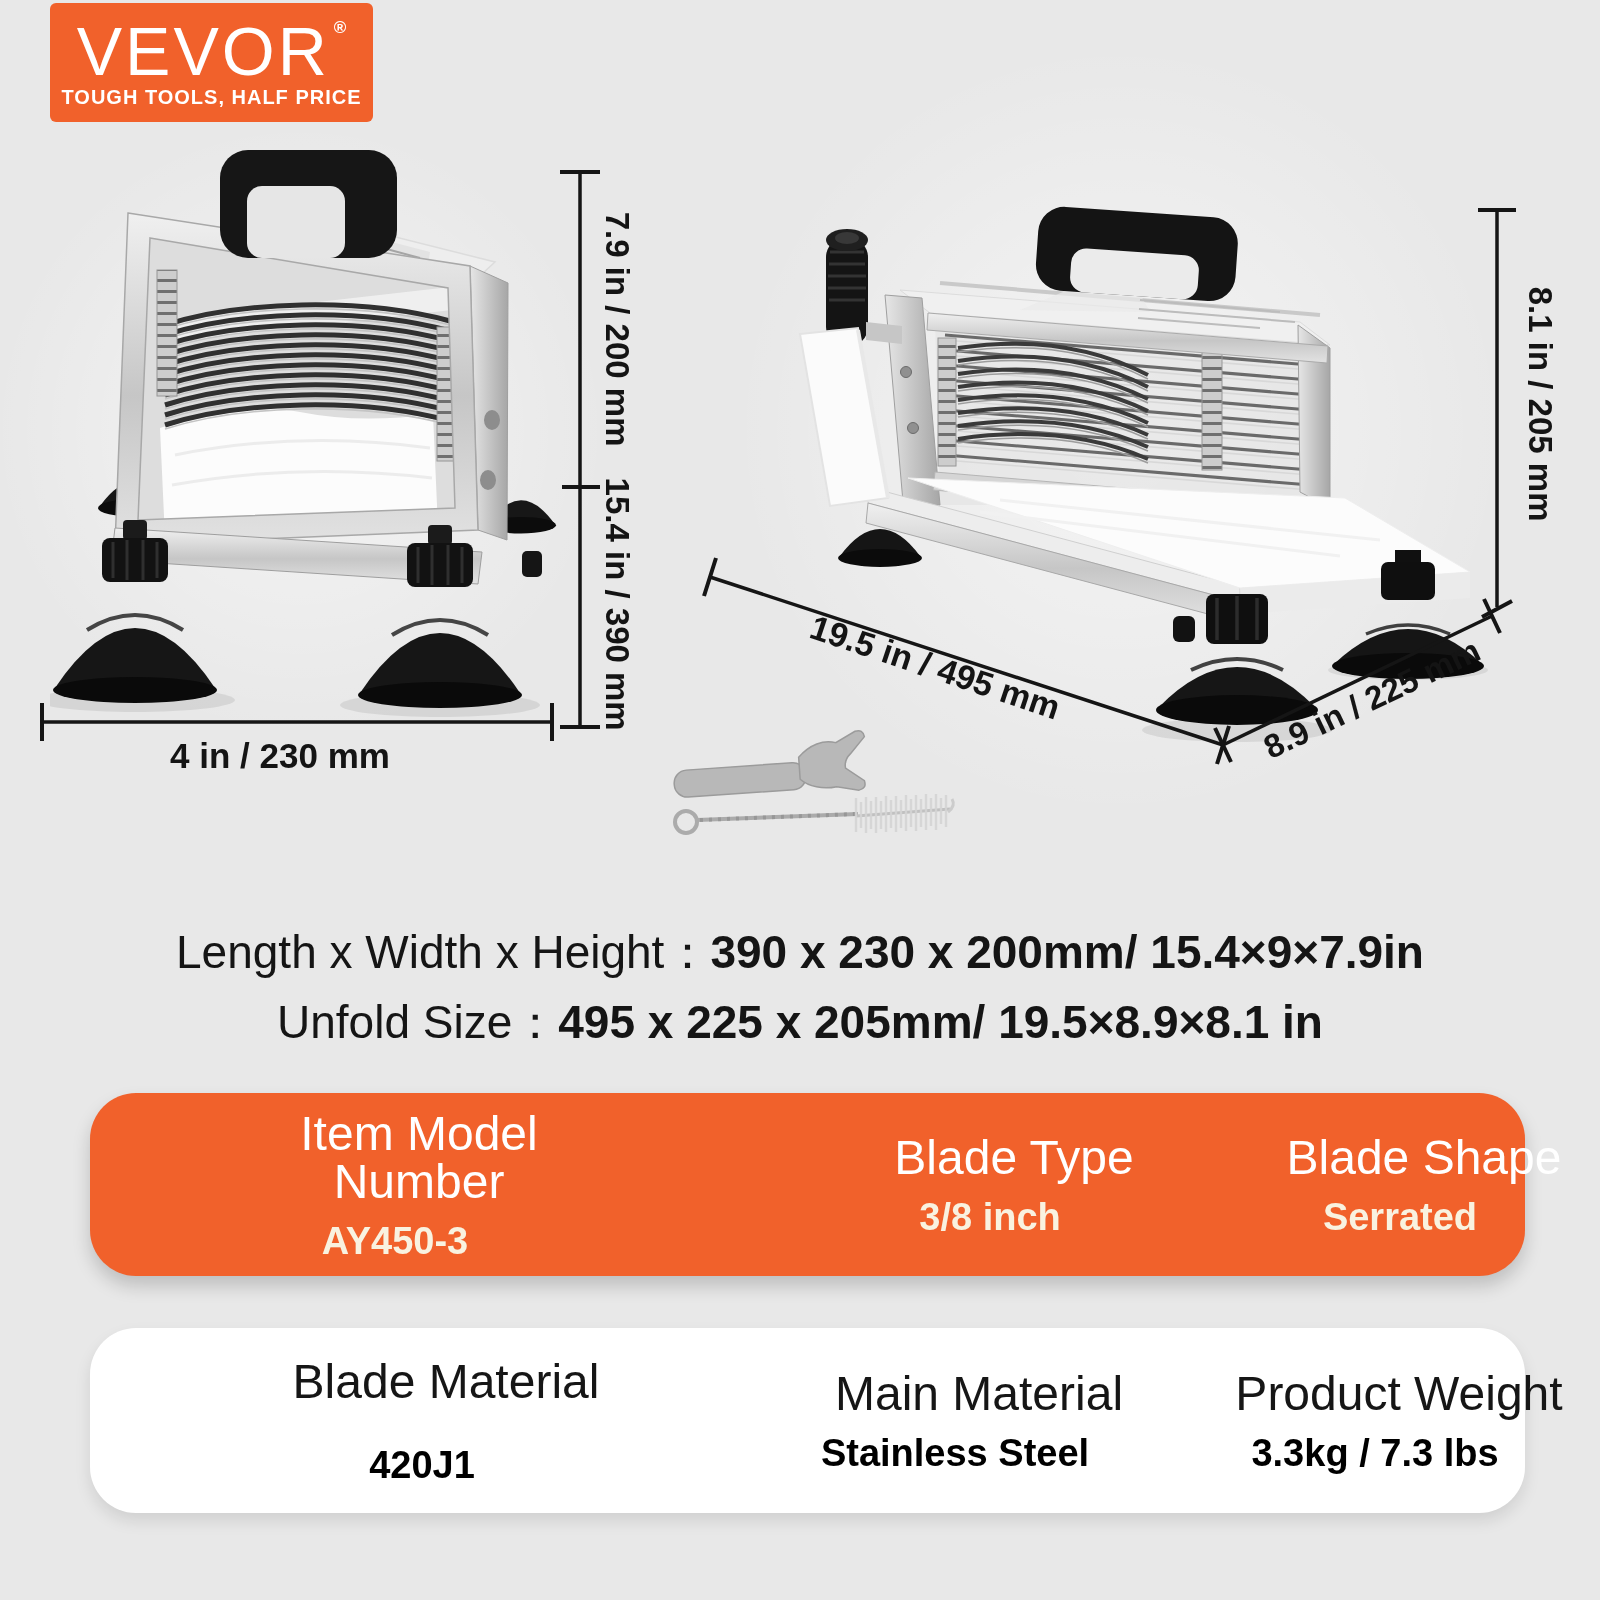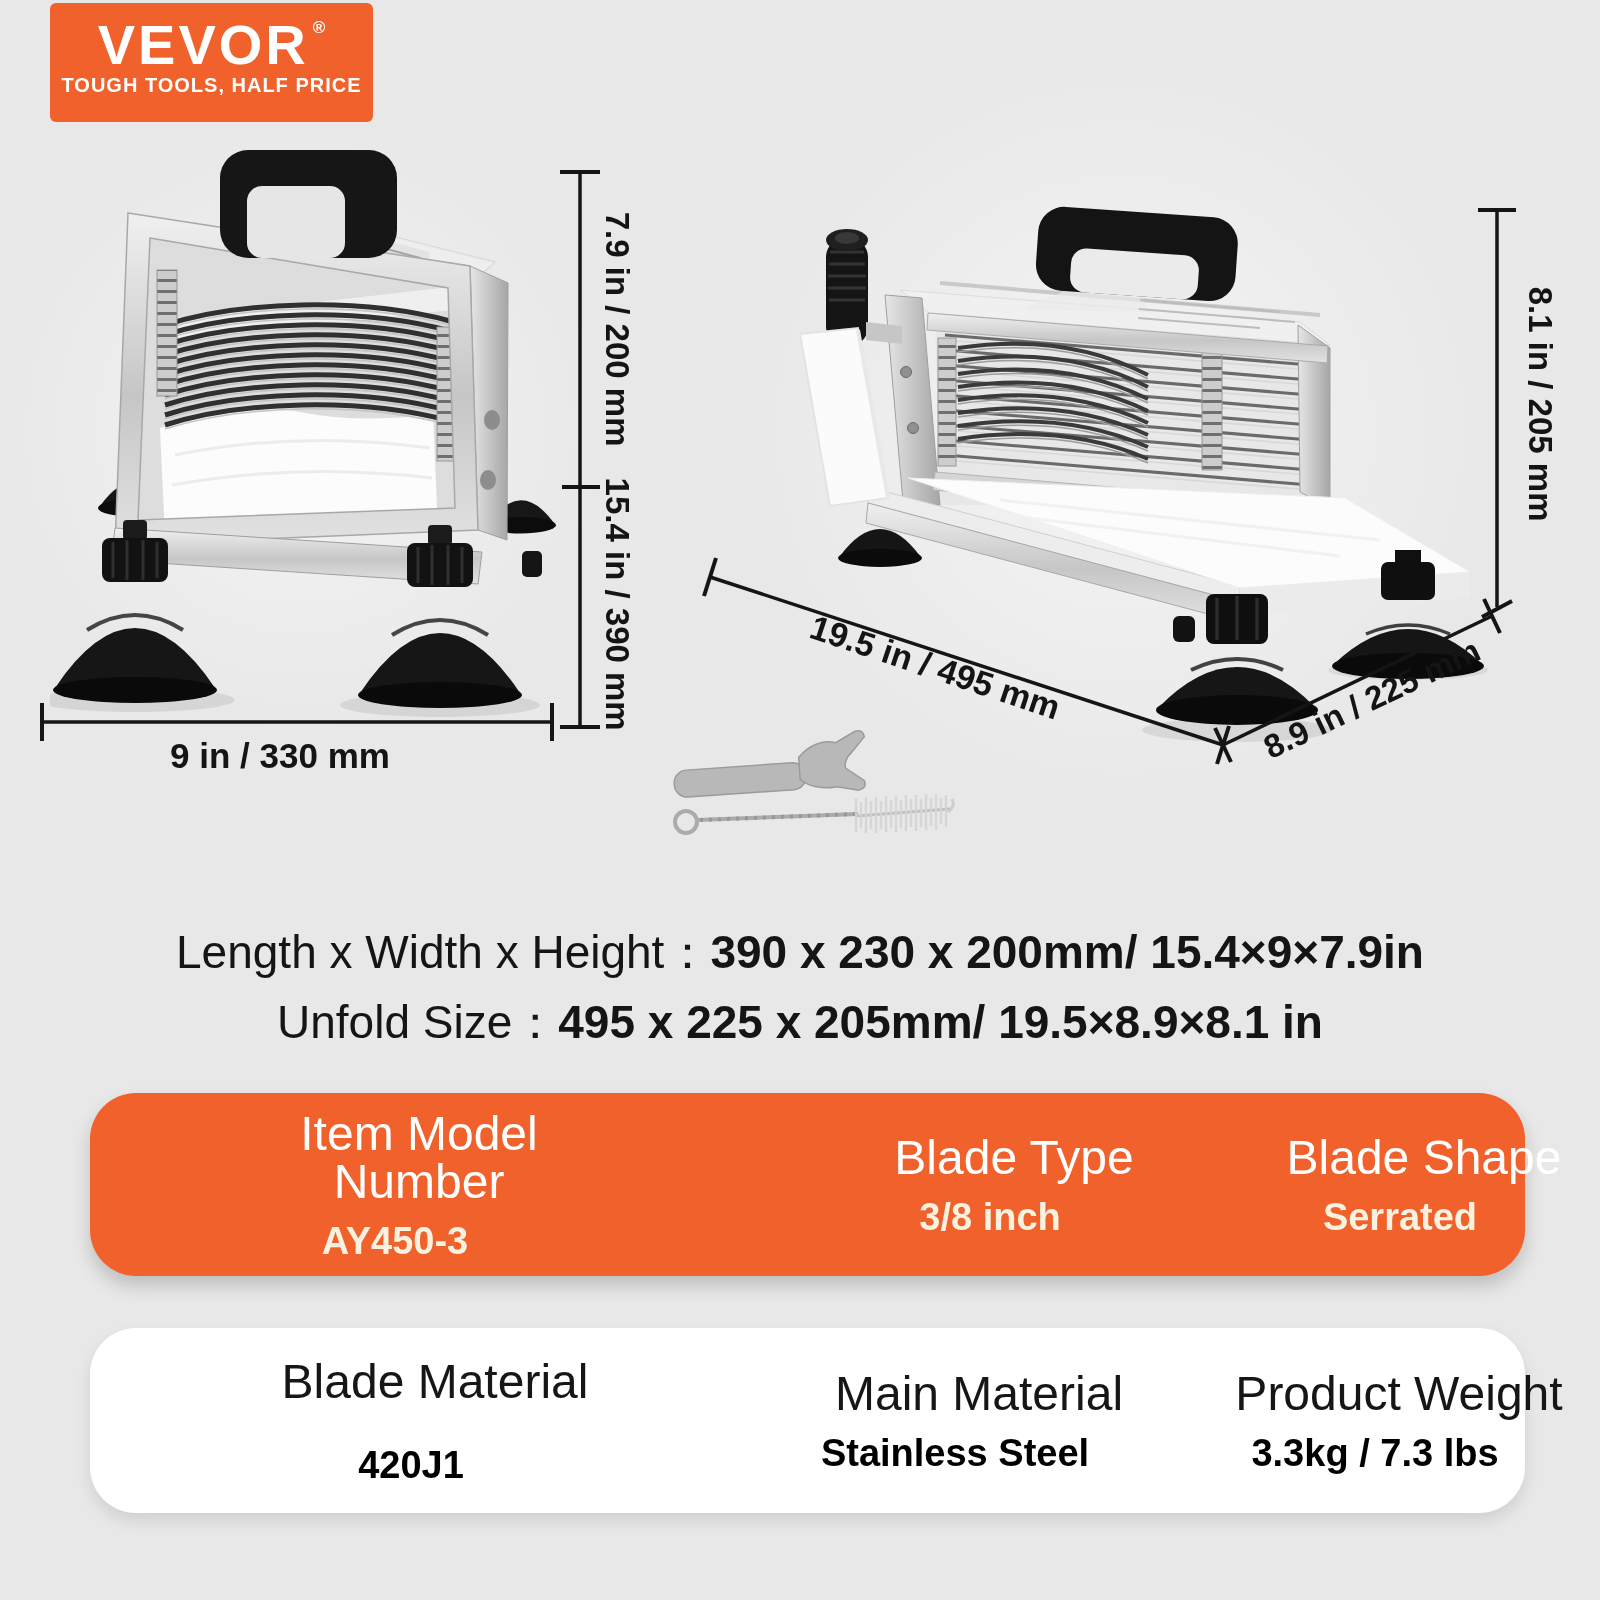--- a/index.html
+++ b/index.html
@@ -9,21 +9,21 @@
     background:
       radial-gradient(circle 430px at 300px 430px, rgba(255,255,255,.55), rgba(255,255,255,0) 72%),
       radial-gradient(circle 540px at 1120px 430px, rgba(255,255,255,.55), rgba(255,255,255,0) 72%),
       #e8e8e8;
   }
   .abs{position:absolute;}
   
   .logo{position:absolute;left:50px;top:3px;width:323px;height:119px;border-radius:6px;
         background:#f1612b;color:#fff;text-align:center;}
   .logo-word-row{display:flex;justify-content:center;align-items:flex-start;margin-top:14px;line-height:1;}
-  .logo-word{font-size:56px;font-weight:700;letter-spacing:3px;}
+  .logo-word{font-size:68px;font-weight:400;letter-spacing:3px;}
   .logo-reg{font-size:17px;font-weight:700;margin-left:4px;margin-top:2px;}
   .logo-tag{font-size:20px;font-weight:700;letter-spacing:1px;margin-top:1px;}
   
   .dim{position:absolute;font-weight:700;color:#141414;white-space:nowrap;text-align:center;line-height:1.1;}
   #dim-folded-upper{left:467px;top:311px;width:300px;font-size:33px;transform:rotate(90deg);}
   #dim-folded-total{left:467px;top:586px;width:300px;font-size:33px;transform:rotate(90deg);}
   #dim-folded-width{left:130px;top:737px;width:300px;font-size:35px;}
   #dim-unfolded-height{left:1390px;top:386px;width:300px;font-size:33px;transform:rotate(90deg);}
   #dim-unfolded-length{left:765px;top:649px;width:340px;font-size:34px;transform:rotate(18.5deg);}
   #dim-unfolded-depth{left:1222px;top:681px;width:300px;font-size:33px;transform:rotate(-25.5deg);}
@@ -39,21 +39,21 @@
   #white-card{top:1328px;height:185px;background:#ffffff;box-shadow:0 8px 16px rgba(0,0,0,.10);}
   .spec-col{position:absolute;top:0;height:100%;display:flex;flex-direction:column;
             justify-content:center;align-items:center;gap:16px;text-align:center;}
   .spec-label{font-size:48px;font-weight:400;line-height:1;margin-left:48px;}
   .spec-value{font-size:38px;font-weight:700;line-height:1;}
   #orange-card .spec-label{color:#ffffff;}
   #orange-card .spec-value{color:#f9f2e0;}
   #white-card .spec-label{color:#161616;}
   #white-card .spec-value{color:#000000;}
   #o-col-1{left:90px;width:430px;}  #o-col-2{left:650px;width:500px;}  #o-col-3{left:1100px;width:420px;}
-  #w-col-1{left:91px;width:460px;gap:40px;}  #w-col-2{left:640px;width:450px;}  #w-col-3{left:1070px;width:430px;}
+  #w-col-1{left:102px;width:460px;gap:40px;}  #w-col-2{left:640px;width:450px;}  #w-col-3{left:1070px;width:430px;}
   svg{display:block;}
 </style>
 </head>
 <body style="background: rgb(232, 232, 232);">
 
 <div class="stage">
 
   <div class="logo" style="background: rgb(241, 97, 43);">
     <div class="logo-word-row">
       <span class="logo-word">VEVOR</span>
@@ -300,21 +300,21 @@
       <path stroke="#d4d4d4" stroke-width="2.4" opacity=".9" fill="none" d="M856,798 L856,832 M861,802 L861,828 M866,797 L866,833 M871,801 L871,829 M876,797 L876,833
            M881,801 L881,829 M886,796 L886,832 M891,800 L891,828 M896,796 L896,832 M901,800 L901,828
            M906,795 L906,831 M911,799 L911,827 M916,795 L916,831 M921,799 L921,827 M926,794 L926,830
            M931,798 L931,826 M936,794 L936,830 M941,798 L941,824 M946,795 L946,827"></path>
       <path d="M948,812 Q956,806 952,799" stroke="#cccccc" stroke-width="3" fill="none"></path>
     </g>
   </svg>
 
   <div class="dim" id="dim-folded-upper">7.9 in / 200 mm</div>
   <div class="dim" id="dim-folded-total">15.4 in / 390 mm</div>
-  <div class="dim" id="dim-folded-width">9 in / 330 mm</div>
+  <div class="dim" id="dim-folded-width">4 in / 230 mm</div>
   <div class="dim" id="dim-unfolded-height">8.1 in / 205 mm</div>
   <div class="dim" id="dim-unfolded-length">19.5 in / 495 mm</div>
   <div class="dim" id="dim-unfolded-depth">8.9 in / 225 mm</div>
 
   <div class="size-line" id="size-line-1">
     <span class="sl-label">Length x Width x Height</span><span class="sl-sep">：</span><span class="sl-value">390 x 230 x 200mm/ 15.4×9×7.9in</span>
   </div>
   <div class="size-line" id="size-line-2">
     <span class="sl-label">Unfold Size</span><span class="sl-sep">：</span><span class="sl-value">495 x 225 x 205mm/ 19.5×8.9×8.1 in</span>
   </div>

